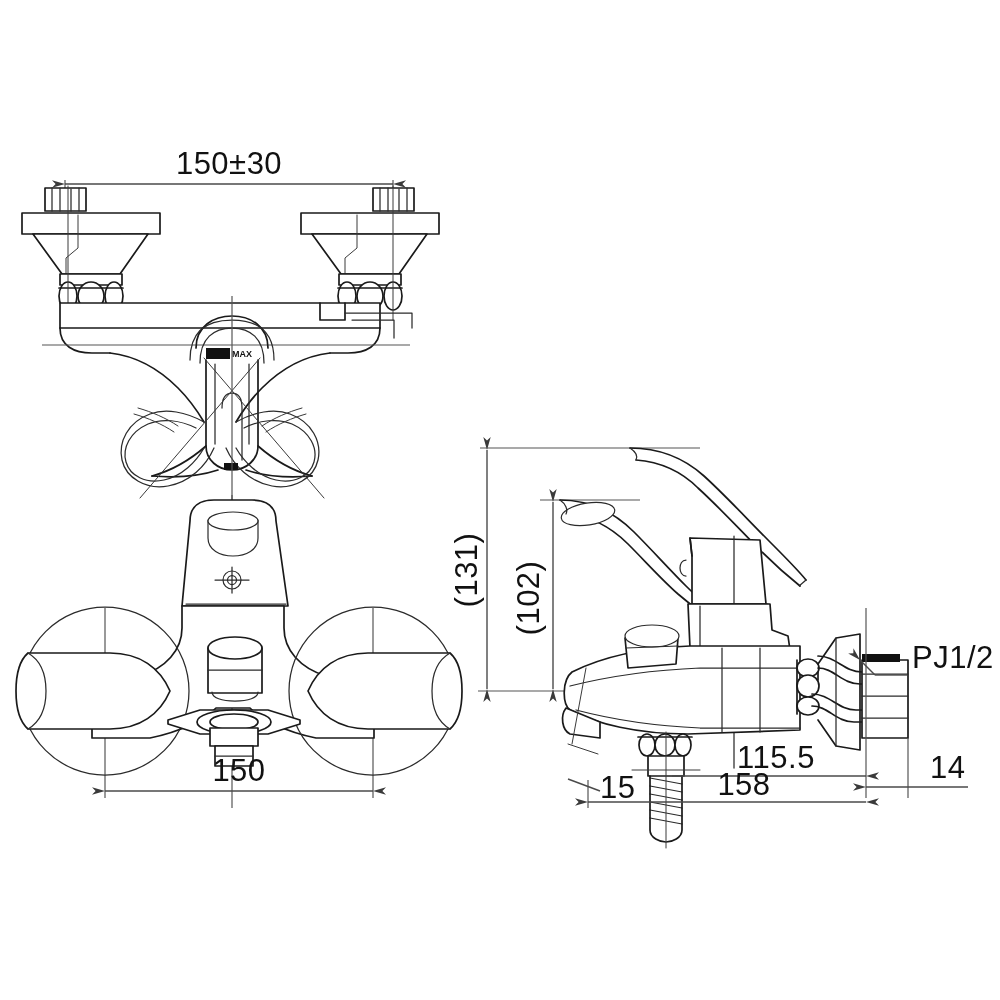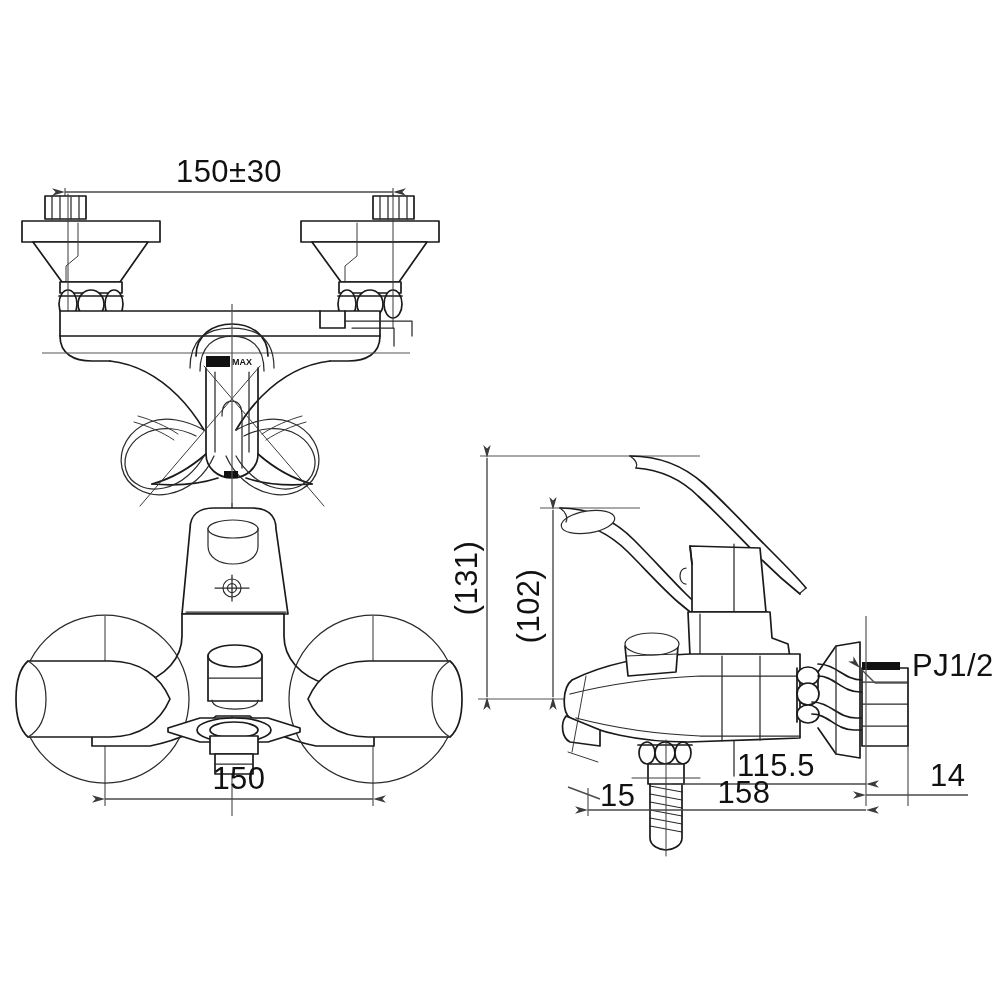--- a/index.html
+++ b/index.html
@@ -9,21 +9,21 @@
   }
   body {
     width: 1000px;
     height: 1000px;
     font-family: "Liberation Sans", sans-serif;
     position: relative;
     overflow: hidden;
   }
   #drawing-root {
     position: absolute;
-    left: 0; top: 16px;
+    left: 0; top: 8px;
     width: 1000px;
     height: 742px;
   }
   svg#tech-drawing {
     display: block;
     width: 1000px;
     height: 1000px;
     background: #ffffff;
   }
   .obj {

